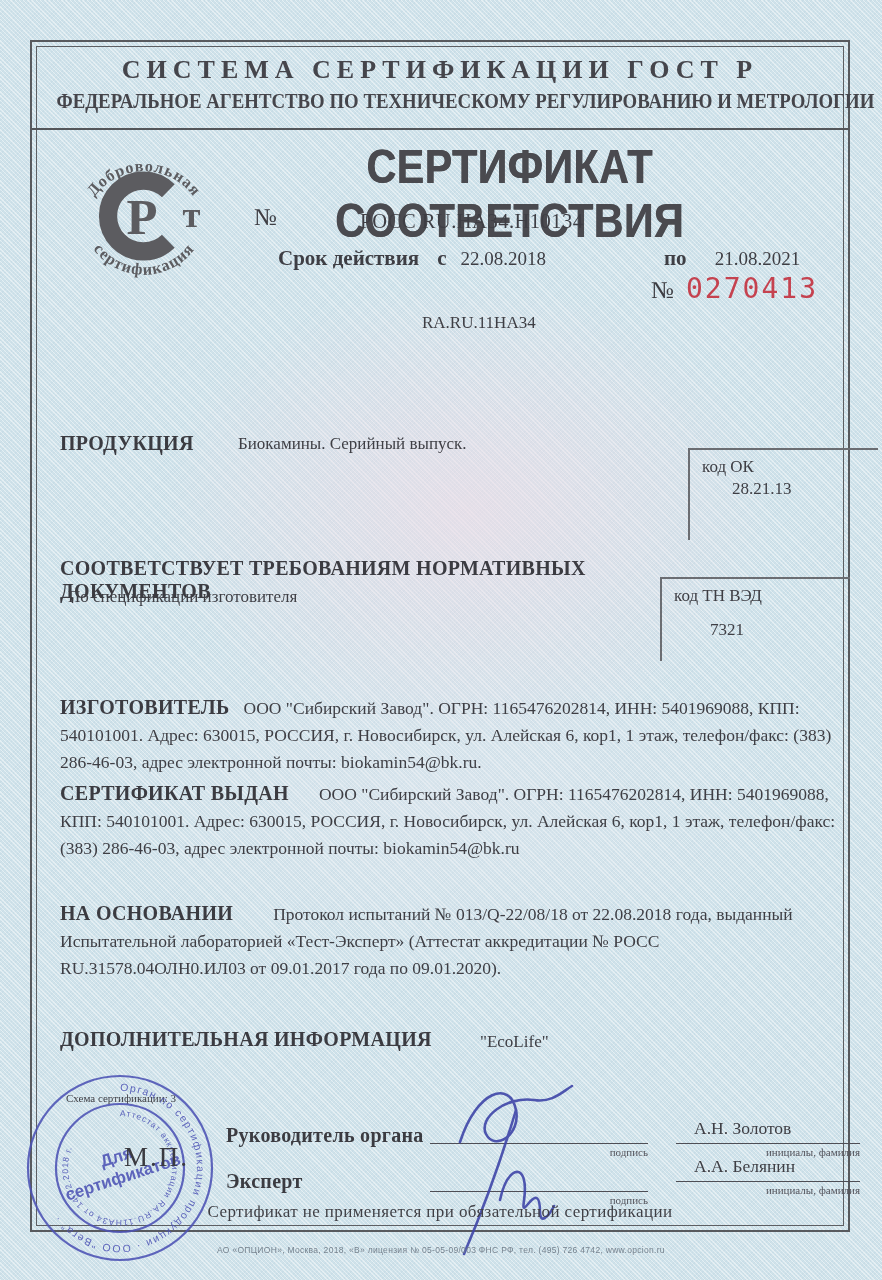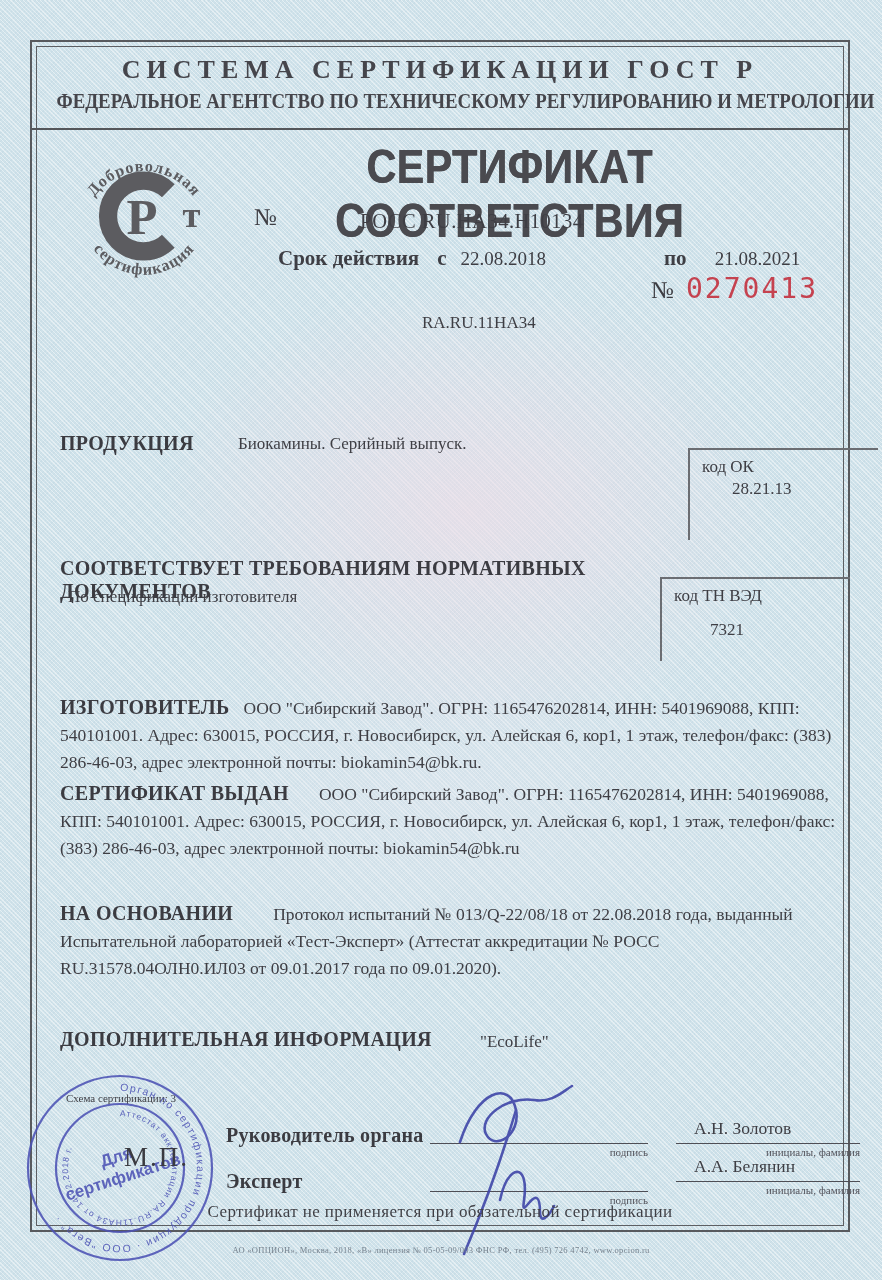--- a/index.html
+++ b/index.html
@@ -79,21 +79,21 @@
   .sig-cell .name { display:flex; align-items:flex-end; justify-content:flex-start; padding:0 0 4px 18px; font-size:17.5px; }
 
   .bottom-note { position:absolute; left:0; right:0; top:1160px; text-align:center; font-size:17px; color:#3f3f45; letter-spacing:.4px; }
 
   .mp { position:absolute; left:92px; top:1100px; font-size:27px; color:#3a3a40; letter-spacing:2px; }
 
   .stamp { position:absolute; left:-12px; top:1026px; opacity:.88; }
   .sign-overlay { position:absolute; left:350px; top:1030px; pointer-events:none; }
 
   .print-footer { position:absolute; left:0; right:0; top:1245px; text-align:center;
-    font-family:Liberation Serif, serif; font-size:8.5px; color:#76828e; letter-spacing:.3px; }
+    font-family:Liberation Sans, sans-serif; font-size:8.5px; color:#76828e; letter-spacing:.3px; }
 </style>
 </head>
 <body>
 
 <div class="sheet">
   <div class="frame">
     <div class="frame-inner"></div>
 
     <div class="hdr">
       <div class="hdr-line1">СИСТЕМА СЕРТИФИКАЦИИ ГОСТ Р</div>

